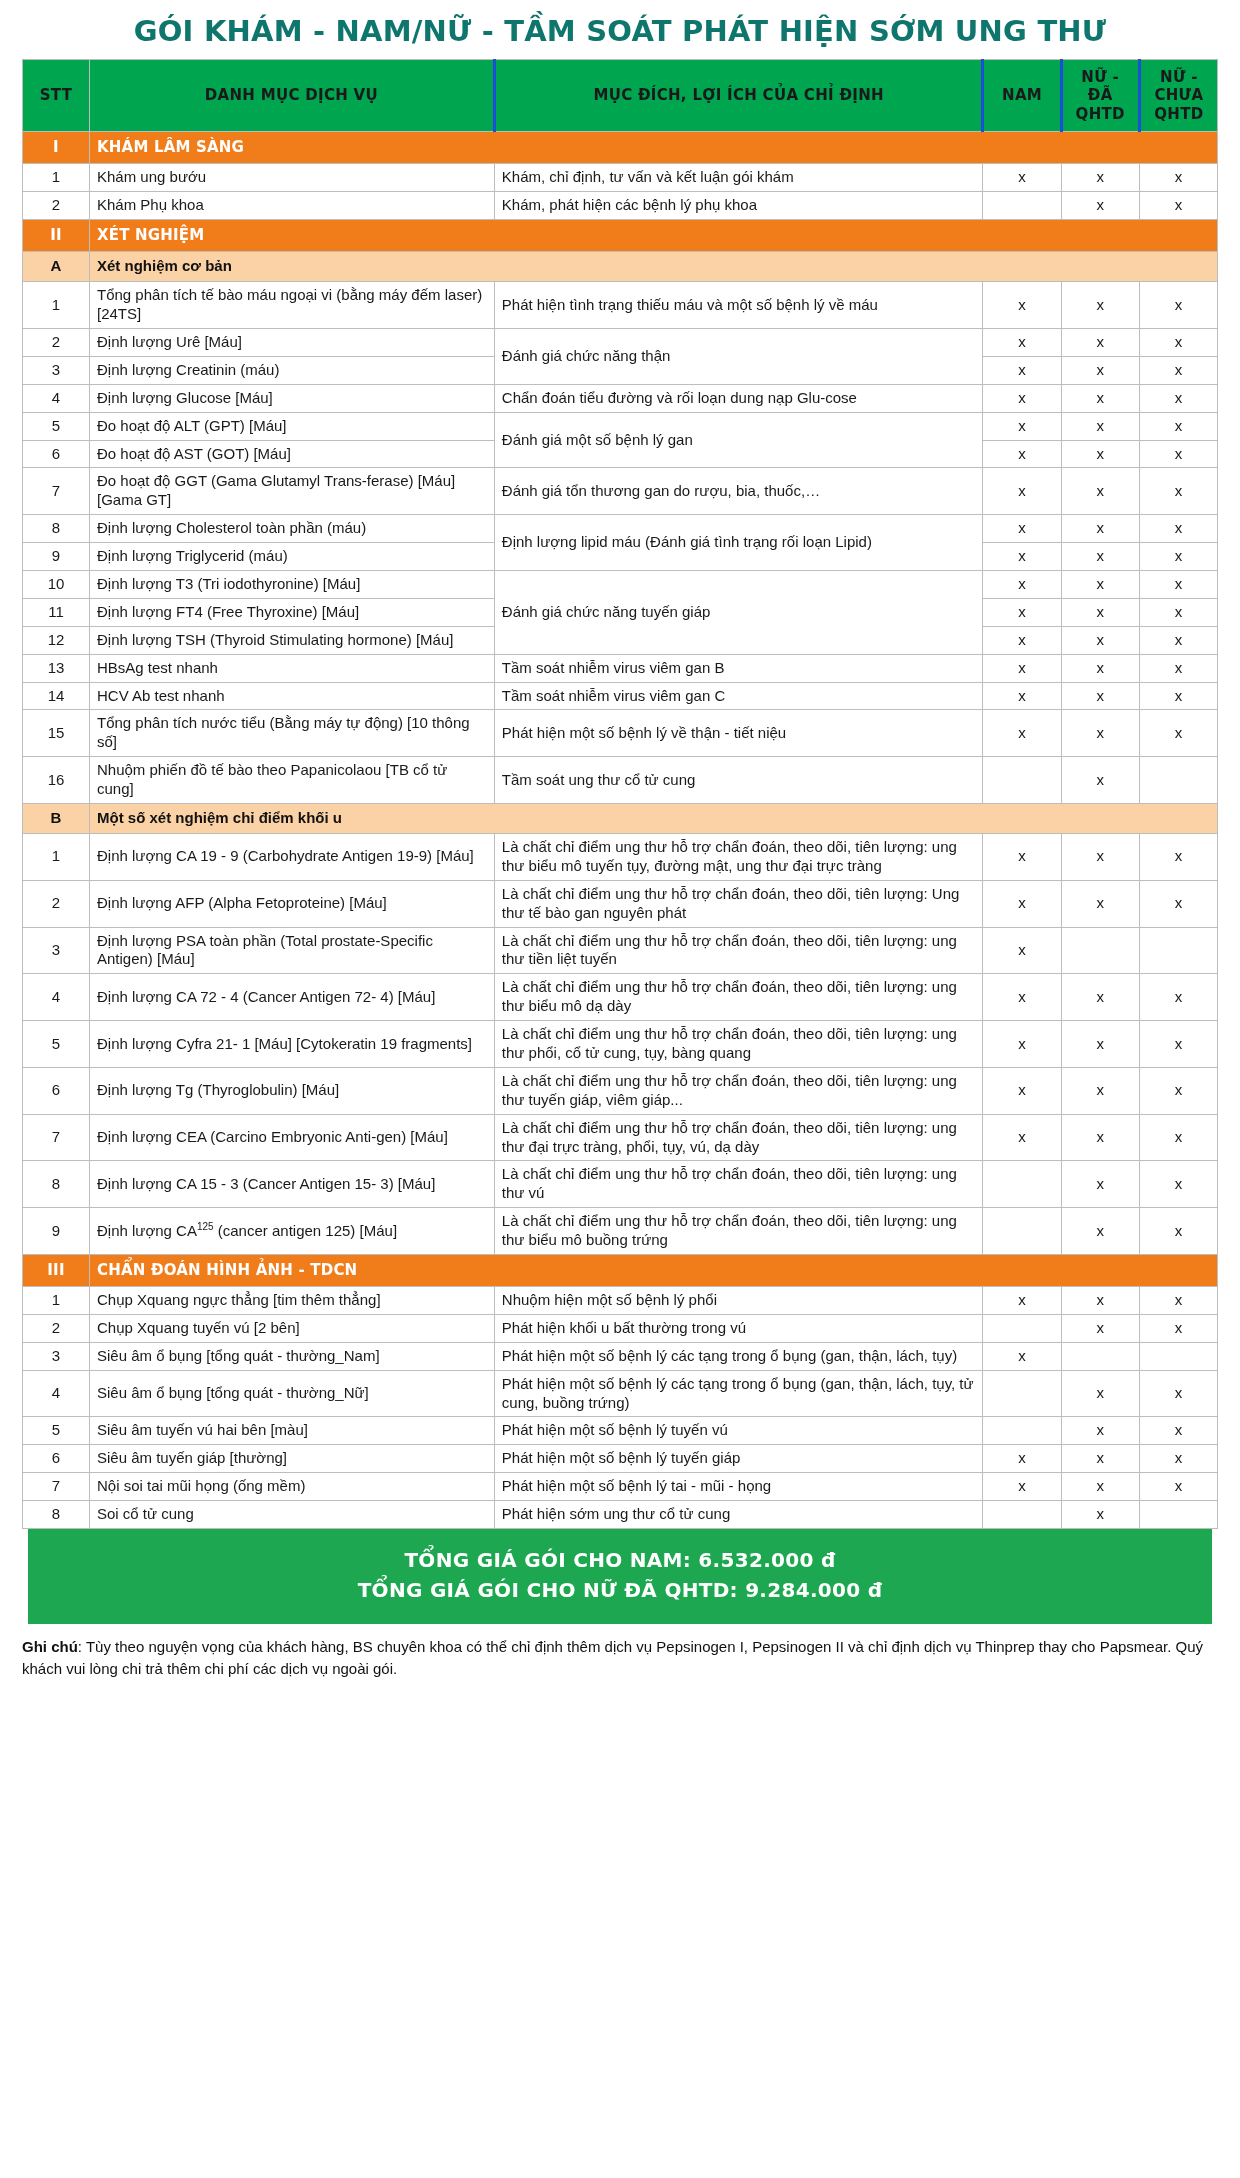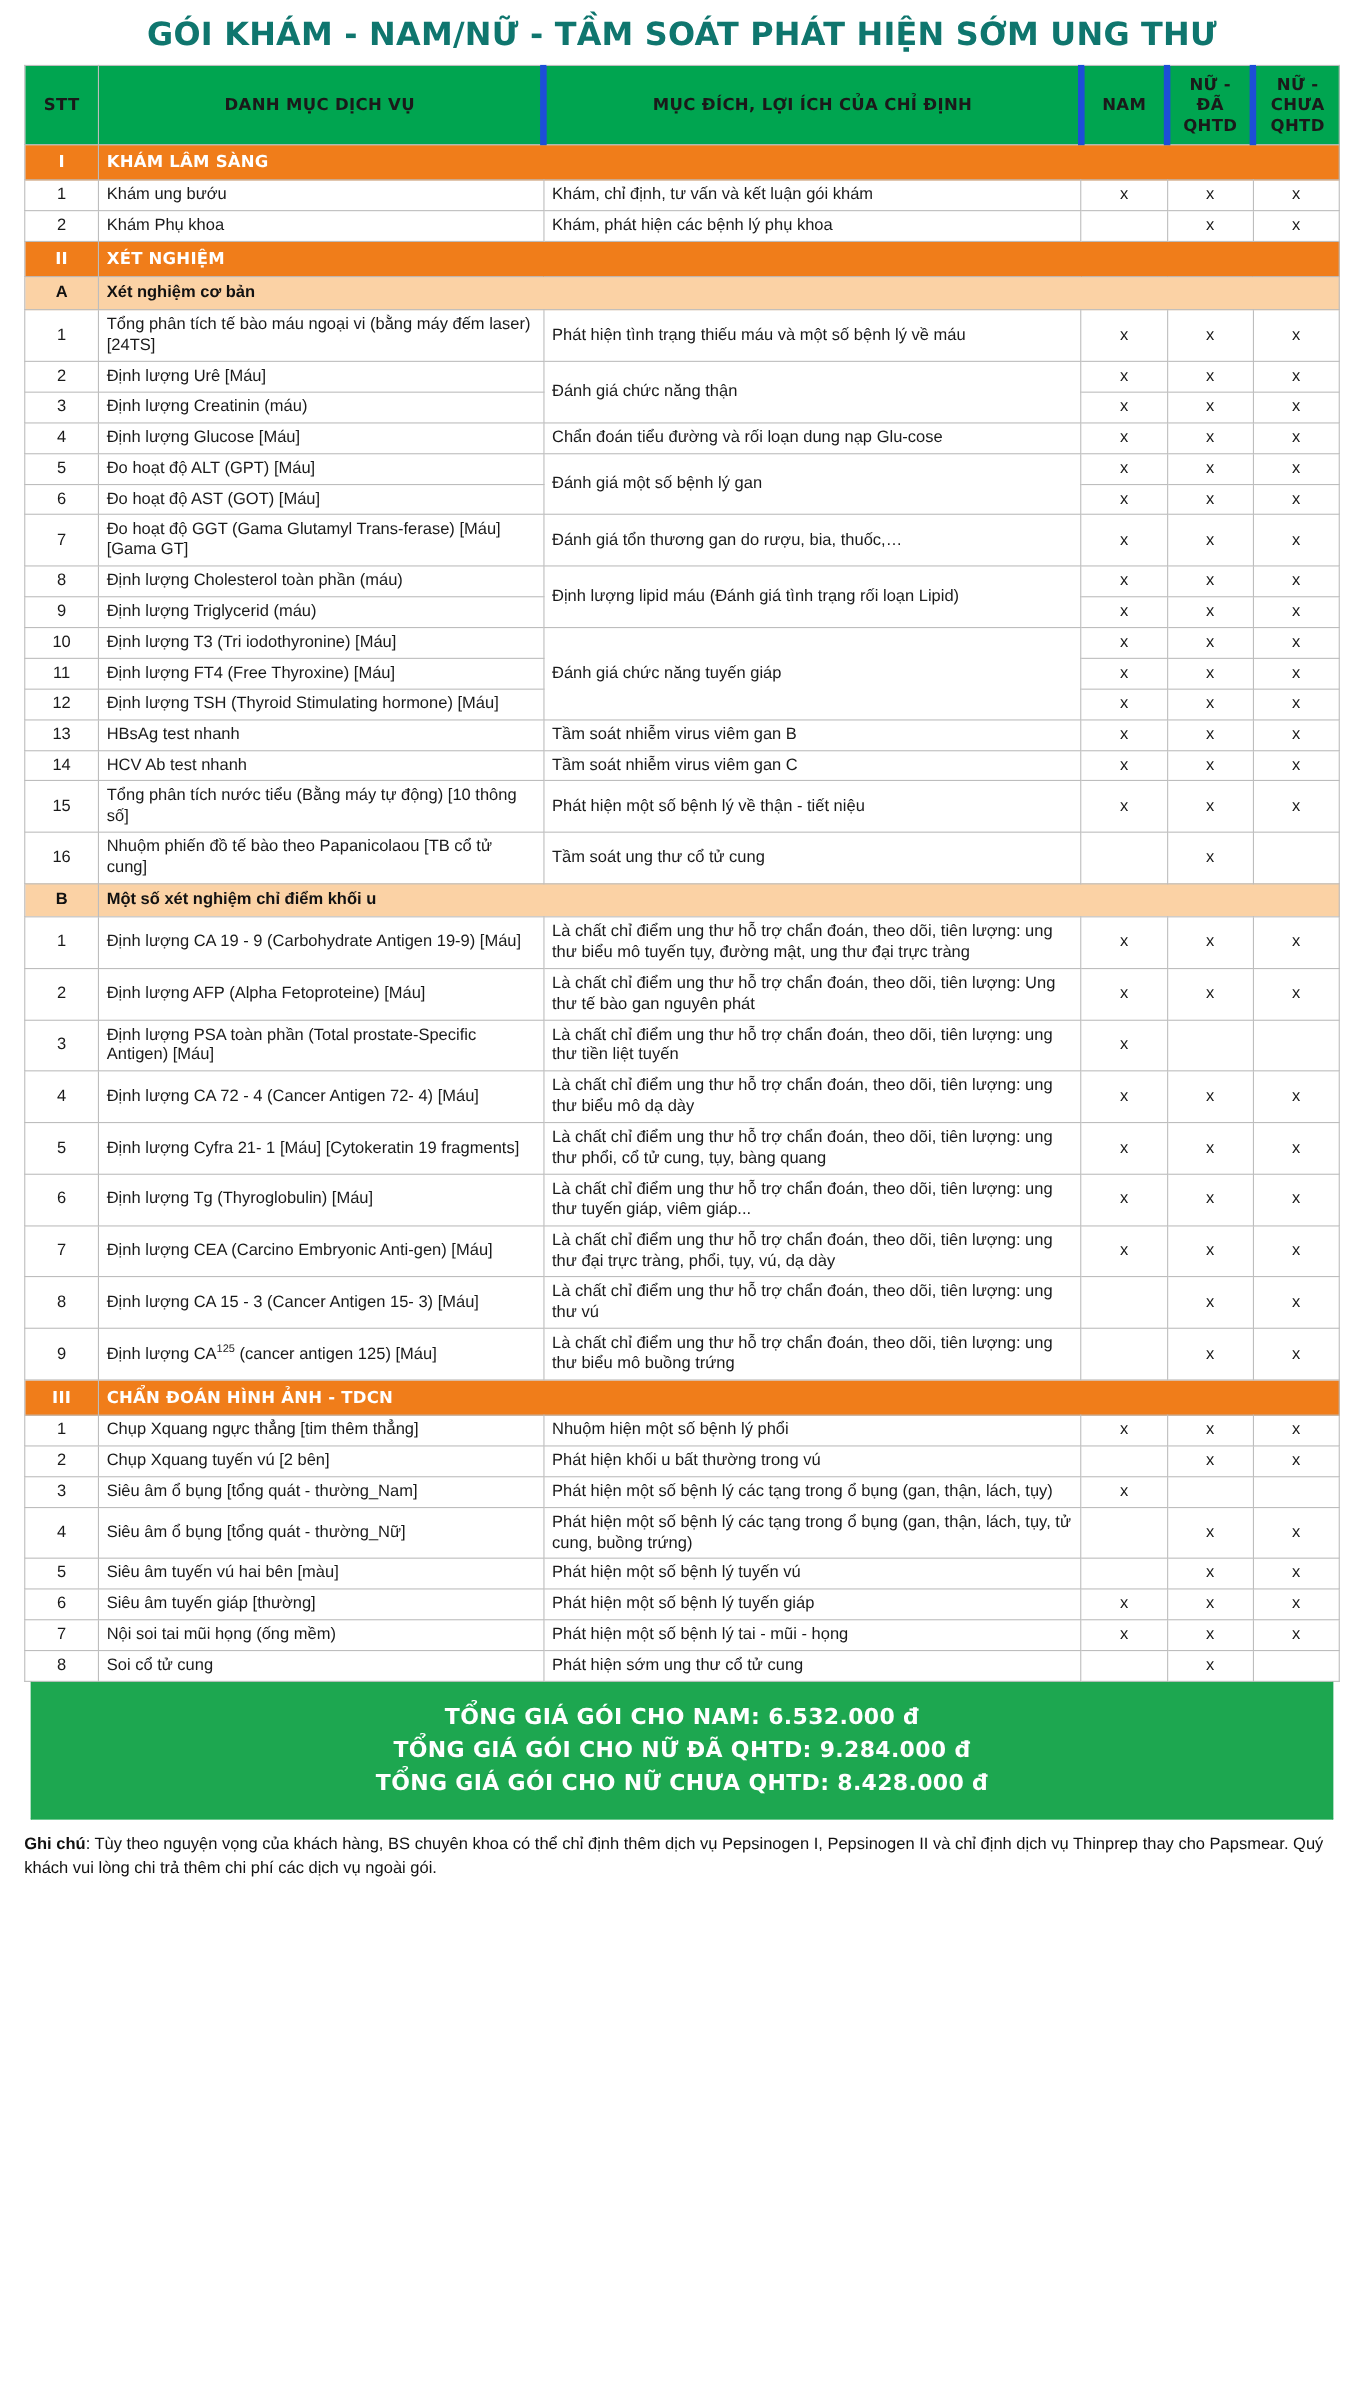--- a/index.html
+++ b/index.html
@@ -56,21 +56,21 @@
     background: #00A550;
     color: #ffffff;
     font-weight: bold;
     text-align: center;
     font-size: 15px;
     letter-spacing: .3px;
     height: 72px;
     border-color: #00A550;
     font-family: "DejaVu Sans", sans-serif;
   }
-  thead th.hdr-sep { border-left: 6px solid #1d4ed8; }
+  thead th.hdr-sep { border-left: 3px solid #1d4ed8; }
 
   tr.section-1 td {
     background: #F07D1A;
     color: #ffffff;
     font-weight: bold;
     height: 32px;
     font-family: "DejaVu Sans", sans-serif;
     letter-spacing: .2px;
   }
   tr.section-2 td {
@@ -435,20 +435,19 @@
             <td class="mark">x</td>
             <td class="mark"></td>
           </tr>
         </tbody>
     </table>
   </div>
 
   <div class="totals">
     <div>TỔNG GIÁ GÓI CHO NAM:  6.532.000 đ</div>
     <div>TỔNG GIÁ GÓI CHO NỮ ĐÃ QHTD:   9.284.000 đ</div>
-    <div>TỔNG GIÁ GÓI CHO NỮ CHƯA QHTD:  8.428.000 đ</div>
   </div>
 
   <div class="note">
     <b>Ghi chú</b><span>: Tùy theo nguyện vọng của khách hàng, BS chuyên khoa có thể chỉ định thêm dịch vụ Pepsinogen I, Pepsinogen II và chỉ định dịch vụ Thinprep thay cho Papsmear. Quý khách vui lòng chi trả thêm chi phí các dịch vụ ngoài gói.</span>
   </div>
 
 </div>
 
 </body></html>

